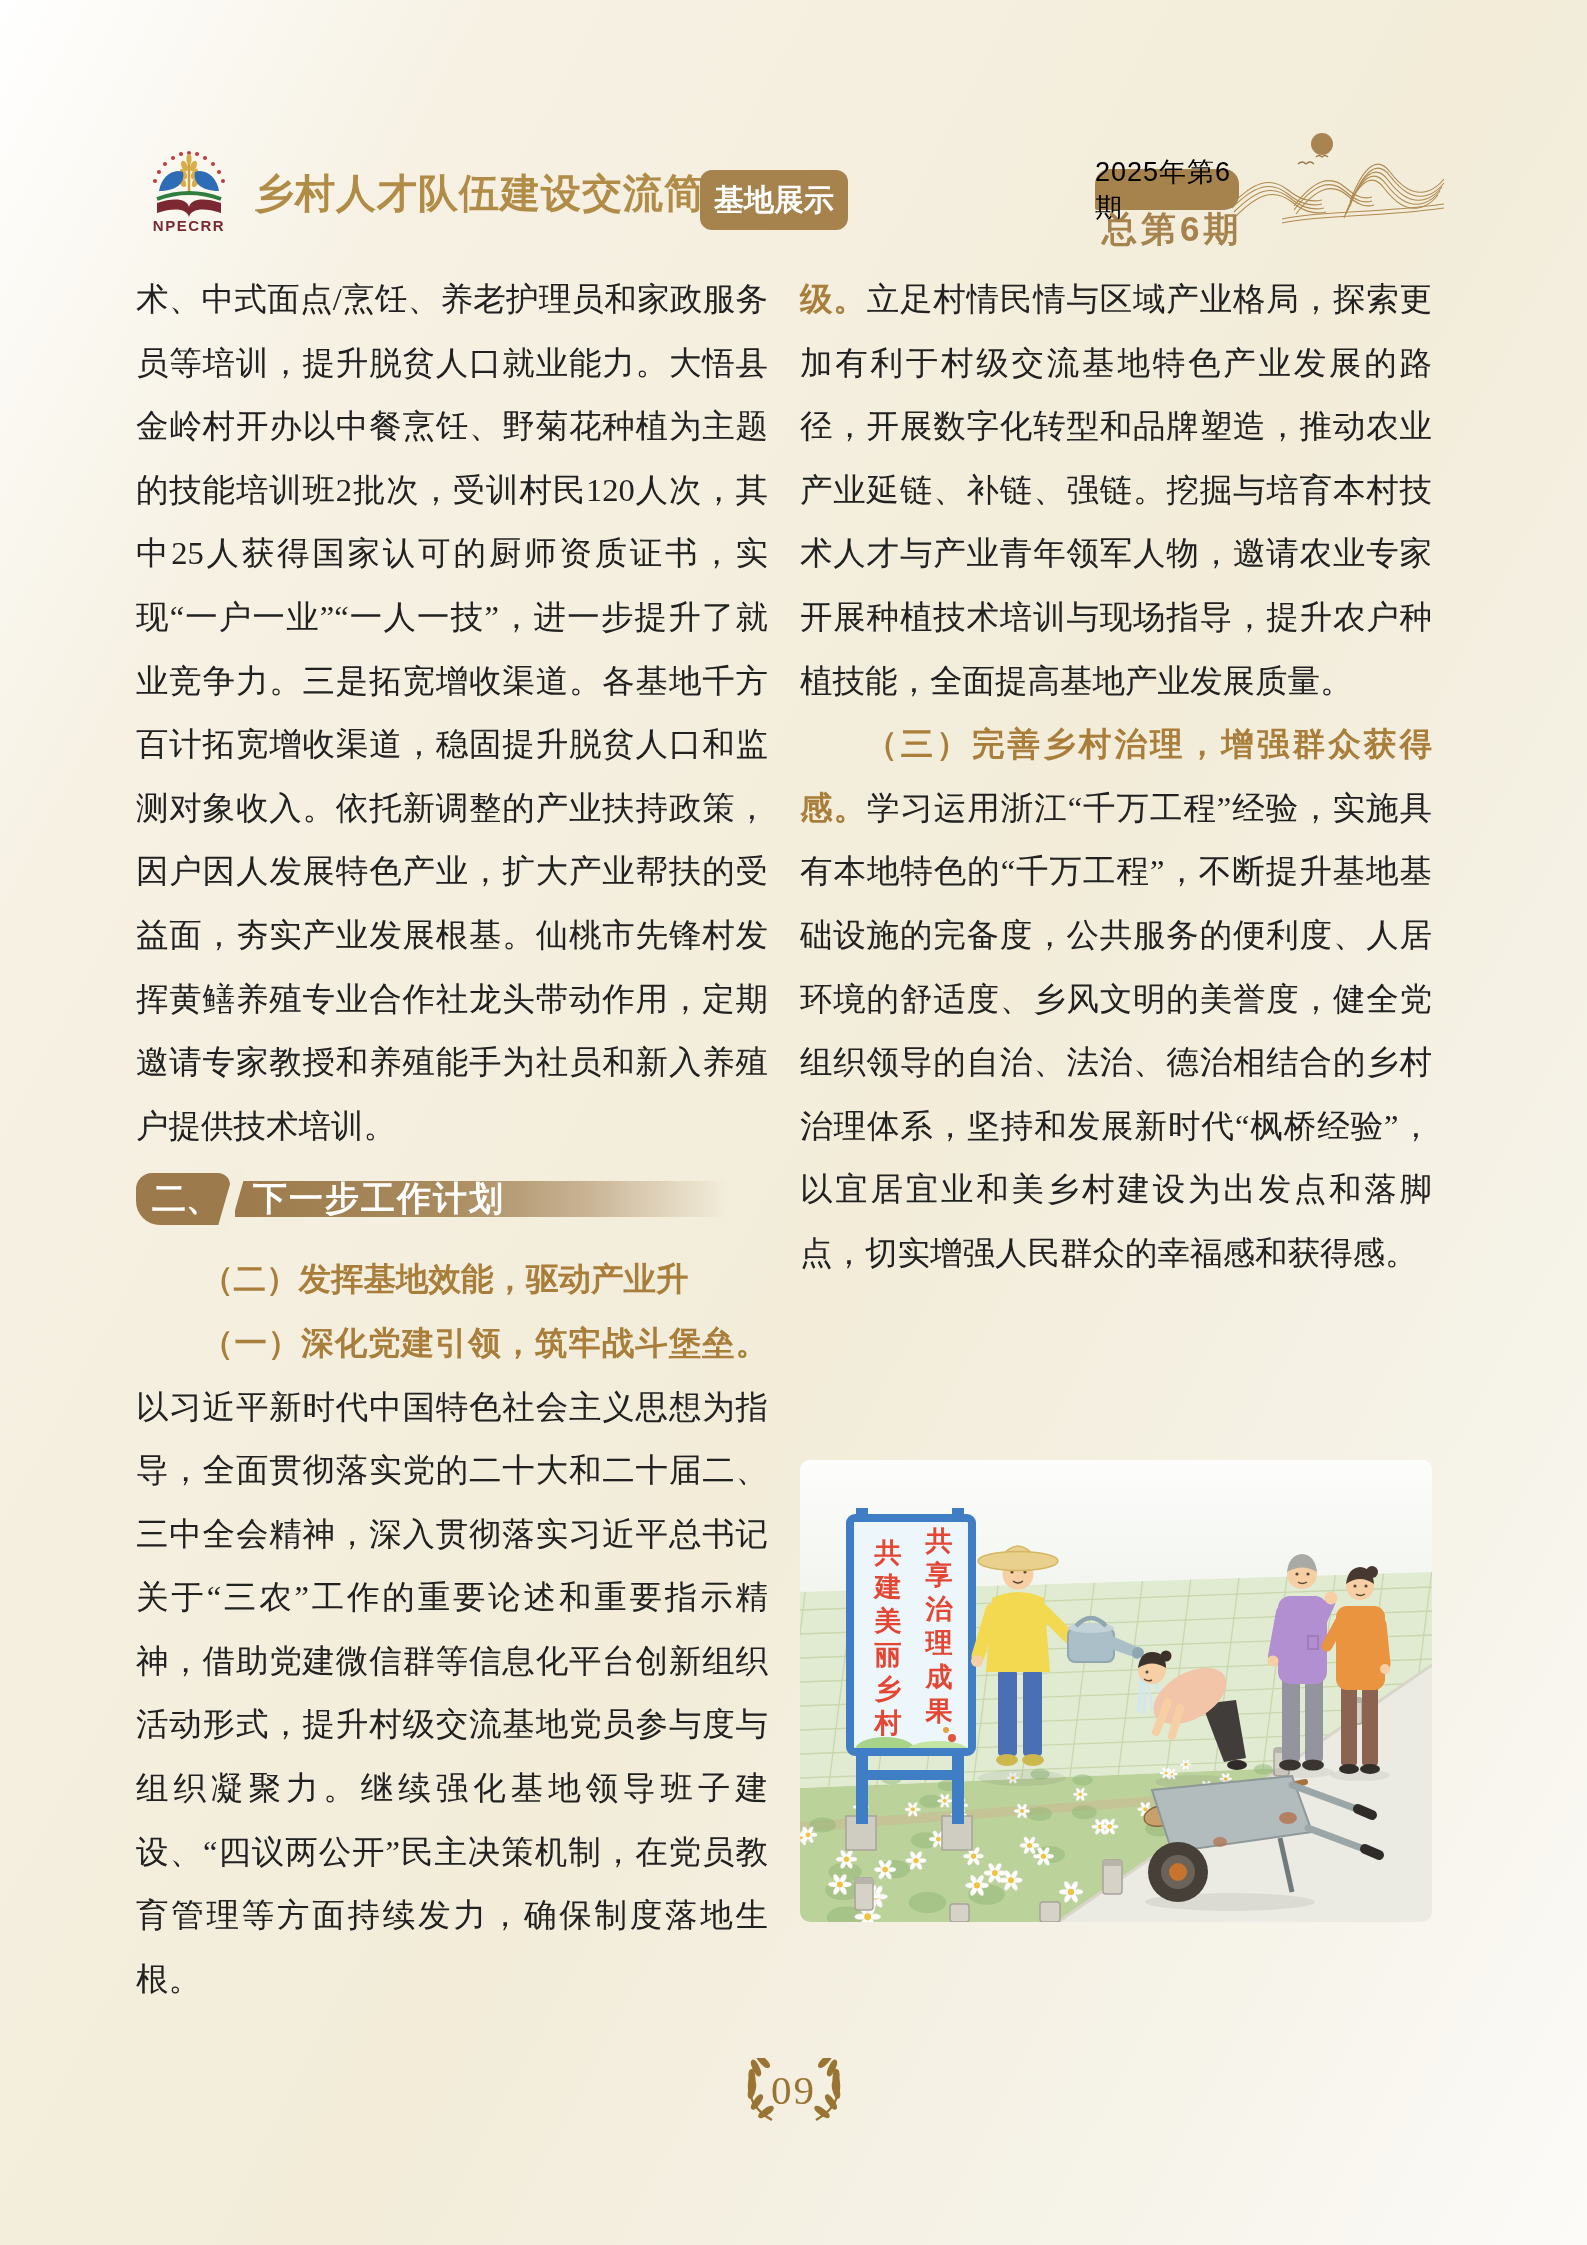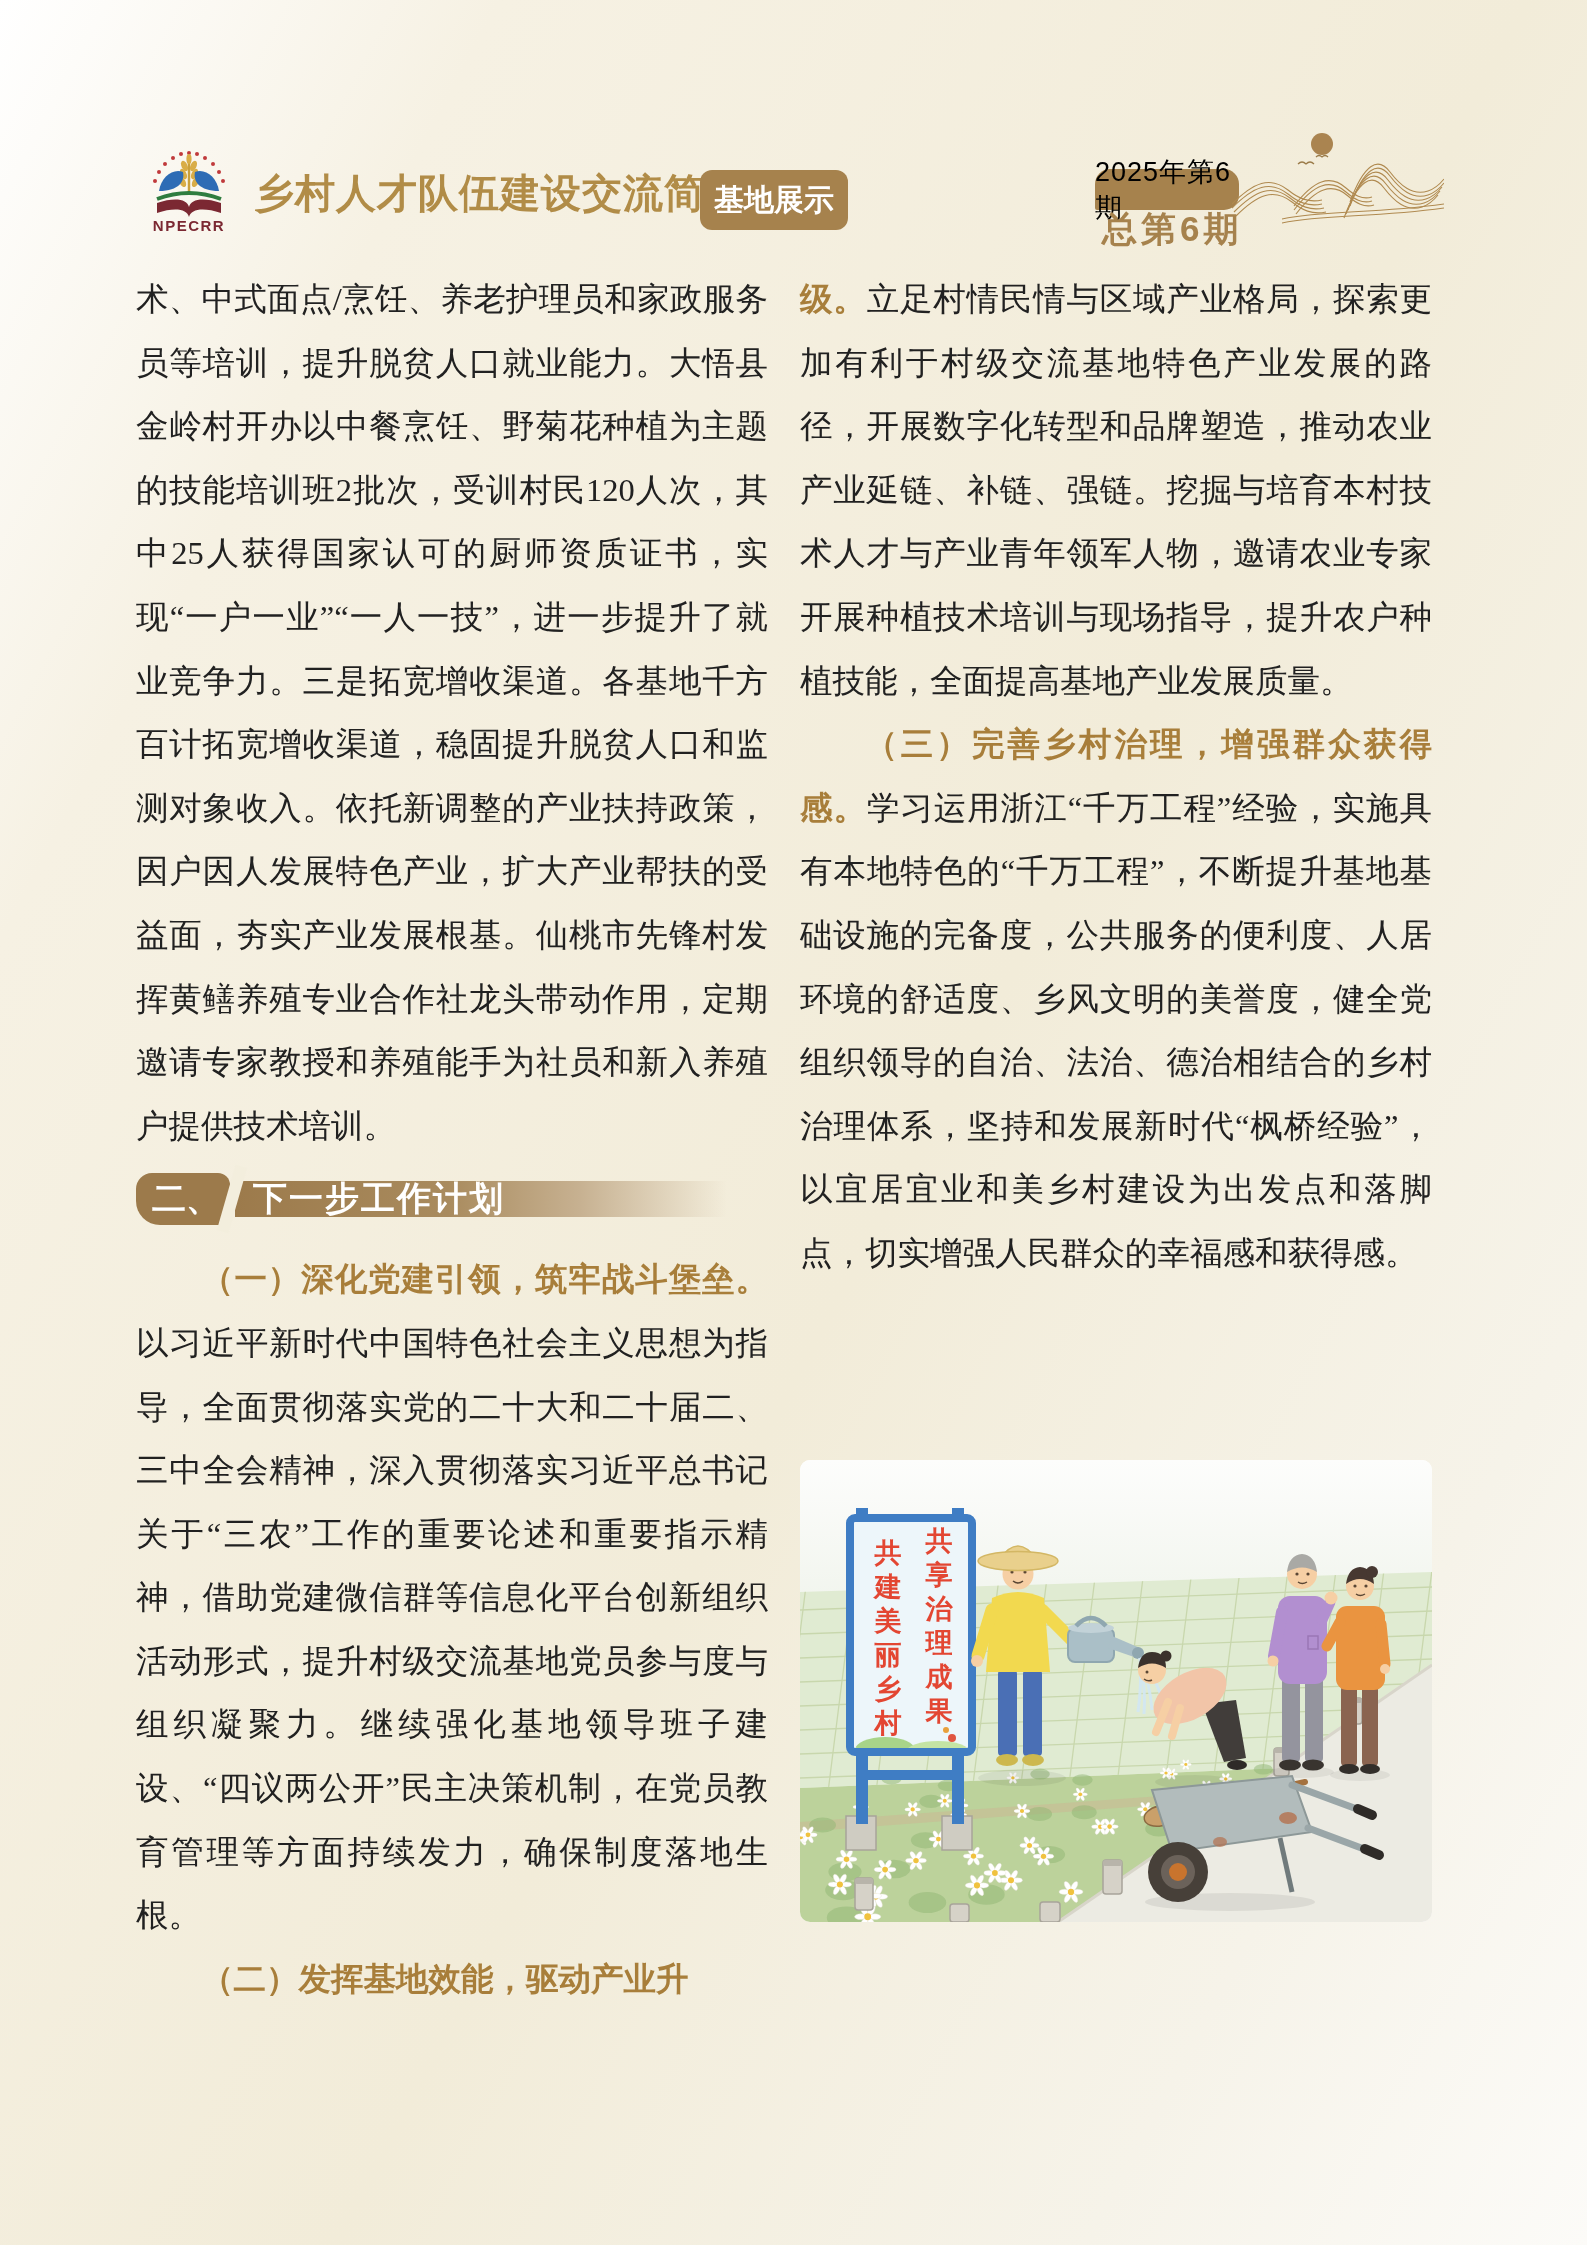--- a/index.html
+++ b/index.html
@@ -123,22 +123,22 @@
   </header>
 
   <main class="columns">
     <section class="col" id="col-left-text">
         <p class="para"><span class="run">术、中式面点/烹饪、养老护理员和家政服务员等培训，提升脱贫人口就业能力。大悟县金岭村开办以中餐烹饪、野菊花种植为主题的技能培训班2批次，受训村民120人次，其中25人获得国家认可的厨师资质证书，实现“一户一业”“一人一技”，进一步提升了就业竞争力。三是拓宽增收渠道。各基地千方百计拓宽增收渠道，稳固提升脱贫人口和监测对象收入。依托新调整的产业扶持政策，因户因人发展特色产业，扩大产业帮扶的受益面，夯实产业发展根基。仙桃市先锋村发挥黄鳝养殖专业合作社龙头带动作用，定期邀请专家教授和养殖能手为社员和新入养殖户提供技术培训。</span></p>
         <div class="banner">
           <span class="banner-num">二、</span>
           <span class="banner-slash"></span>
           <span class="banner-title">下一步工作计划</span>
         </div>
+        <p class="para indent"><span class="em-gold">（二）发挥基地效能，驱动产业升</span></p>
         <p class="para indent"><span class="em-gold">（一）深化党建引领，筑牢战斗堡垒。</span><span class="run">以习近平新时代中国特色社会主义思想为指导，全面贯彻落实党的二十大和二十届二、三中全会精神，深入贯彻落实习近平总书记关于“三农”工作的重要论述和重要指示精神，借助党建微信群等信息化平台创新组织活动形式，提升村级交流基地党员参与度与组织凝聚力。继续强化基地领导班子建设、“四议两公开”民主决策机制，在党员教育管理等方面持续发力，确保制度落地生根。</span></p>
-        <p class="para indent"><span class="em-gold">（二）发挥基地效能，驱动产业升</span></p>
       </section>
     <section class="col">
       <div id="col-right-text">
           <p class="para"><span class="em-gold">级。</span><span class="run">立足村情民情与区域产业格局，探索更加有利于村级交流基地特色产业发展的路径，开展数字化转型和品牌塑造，推动农业产业延链、补链、强链。挖掘与培育本村技术人才与产业青年领军人物，邀请农业专家开展种植技术培训与现场指导，提升农户种植技能，全面提高基地产业发展质量。</span></p>
           <p class="para indent"><span class="em-gold">（三）完善乡村治理，增强群众获得感。</span><span class="run">学习运用浙江“千万工程”经验，实施具有本地特色的“千万工程”，不断提升基地基础设施的完备度，公共服务的便利度、人居环境的舒适度、乡风文明的美誉度，健全党组织领导的自治、法治、德治相结合的乡村治理体系，坚持和发展新时代“枫桥经验”，以宜居宜业和美乡村建设为出发点和落脚点，切实增强人民群众的幸福感和获得感。</span></p>
         </div>
 
       <figure class="illustration">
         <svg width="632" height="462" viewBox="0 0 632 462">
           <defs>
@@ -390,13 +390,30 @@
             <line x1="565" y1="389" x2="579" y2="395" stroke="#2f2b28" stroke-width="10" stroke-linecap="round"></line>
             <circle cx="378" cy="412" r="30" fill="#474039"></circle>
             <circle cx="378" cy="412" r="17" fill="#6b625a"></circle>
             <circle cx="378" cy="412" r="9" fill="#c8742e"></circle>
           </g>
         </svg>
       </figure>
     </section>
   </main>
 
+  <footer class="page-footer">
+    <div class="laurel-wrap">
+      <svg width="180" height="70" viewBox="0 0 180 70">
+        <g id="branch" stroke="#9a7434" fill="#9a7434">
+          <path d="M68,62 C46,50 38,28 52,8" fill="none" stroke-width="2.4"></path>
+          <ellipse cx="0" cy="0" rx="8.5" ry="3" transform="translate(62 54) rotate(-35)"></ellipse>
+          <ellipse cx="0" cy="0" rx="8.5" ry="3" transform="translate(53 44) rotate(-55)"></ellipse>
+          <ellipse cx="0" cy="0" rx="8.5" ry="3" transform="translate(48 32) rotate(-75)"></ellipse>
+          <ellipse cx="0" cy="0" rx="8.5" ry="3" transform="translate(48 20) rotate(-95)"></ellipse>
+          <ellipse cx="0" cy="0" rx="8.5" ry="3" transform="translate(52 10) rotate(-115)"></ellipse>
+          <ellipse cx="0" cy="0" rx="8.5" ry="3" transform="translate(59 3) rotate(-135)"></ellipse>
+        </g>
+        <use href="#branch" transform="translate(180 0) scale(-1 1)"></use>
+      </svg>
+      <span class="page-num">09</span>
+    </div>
+  </footer>
 </div>
 
 </body></html>

